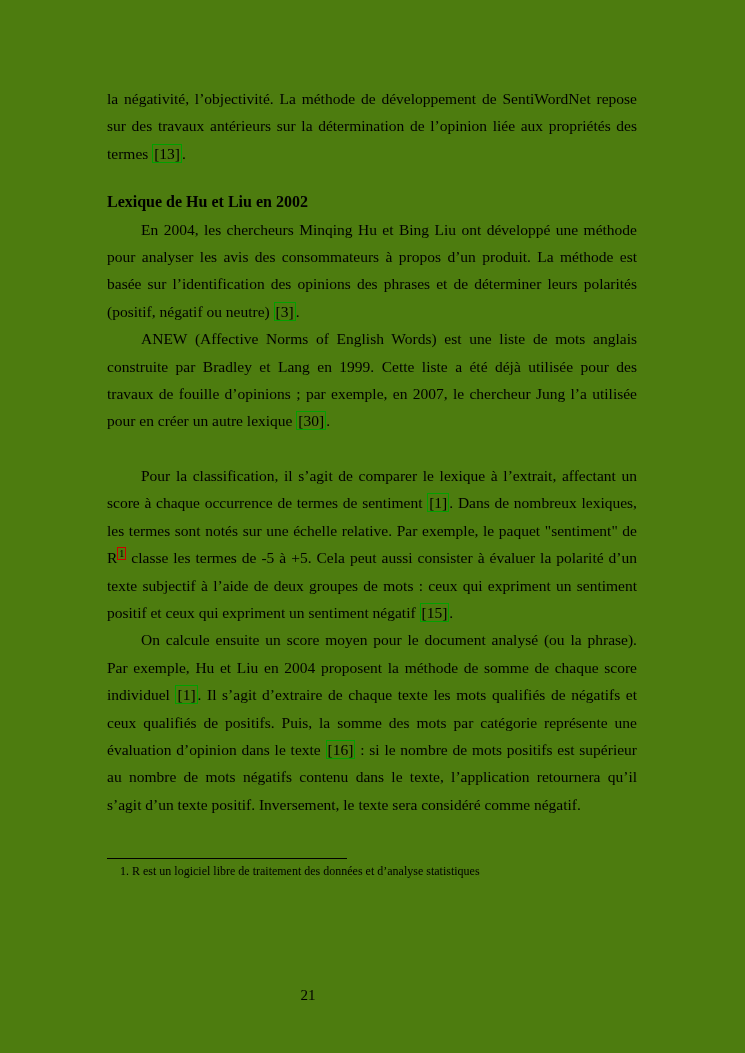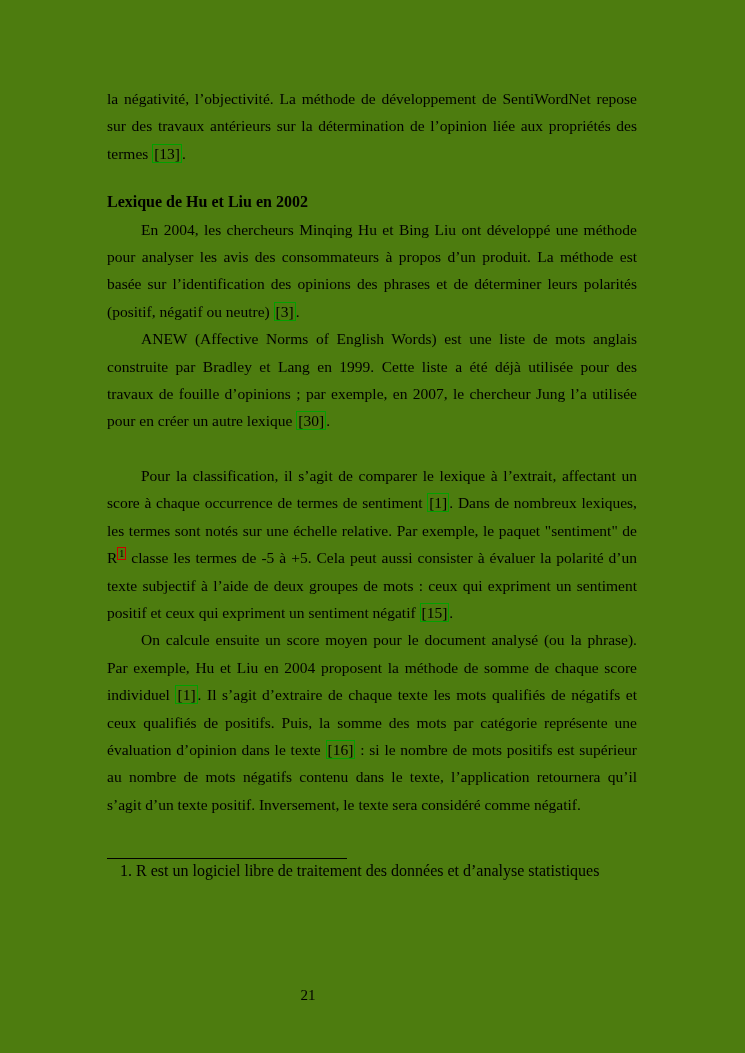--- a/index.html
+++ b/index.html
@@ -69,21 +69,21 @@
     left: 107px;
     width: 530px;
   }
   .footnote-rule {
     width: 240px;
     height: 0;
     border-top: 1px solid #000000;
     margin: 0 0 4px 0;
   }
   .footnote-text {
-    font-size: 16px;
+    font-size: 12px;
     line-height: 16px;
     padding-left: 13px;
     text-align: left;
   }
   .page-number {
     position: absolute;
     top: 982px;
     left: 0;
     width: 616px;
     text-align: center;

